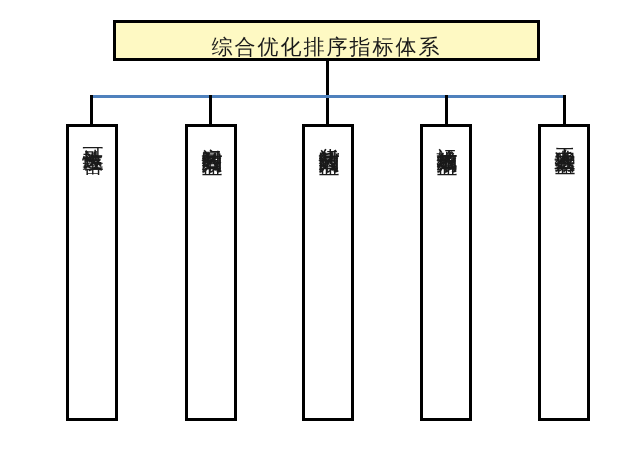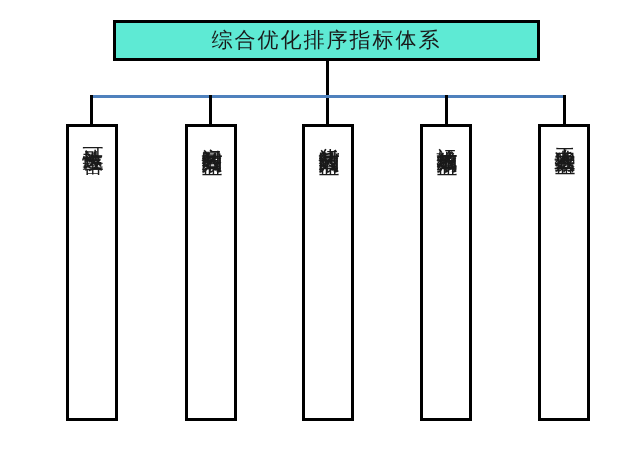--- a/index.html
+++ b/index.html
@@ -20,23 +20,23 @@
 
   
   .title-box {
     position: absolute;
     left: 113px;
     top: 20px;
     width: 427px;
     height: 41px;
     border: 3px solid #000000;
     box-sizing: border-box;
-    background: #5eead4;
+    background: #fef9c3;
     display: flex;
-    align-items: center;
+    align-items: flex-end;
     justify-content: center;
   }
   .title-text {
     font-size: 21px;
     line-height: 1;
     color: #1a1a1a;
     letter-spacing: 2px;
     white-space: nowrap;
     font-family: "DejaVu Serif", "Liberation Serif", serif;
   }

